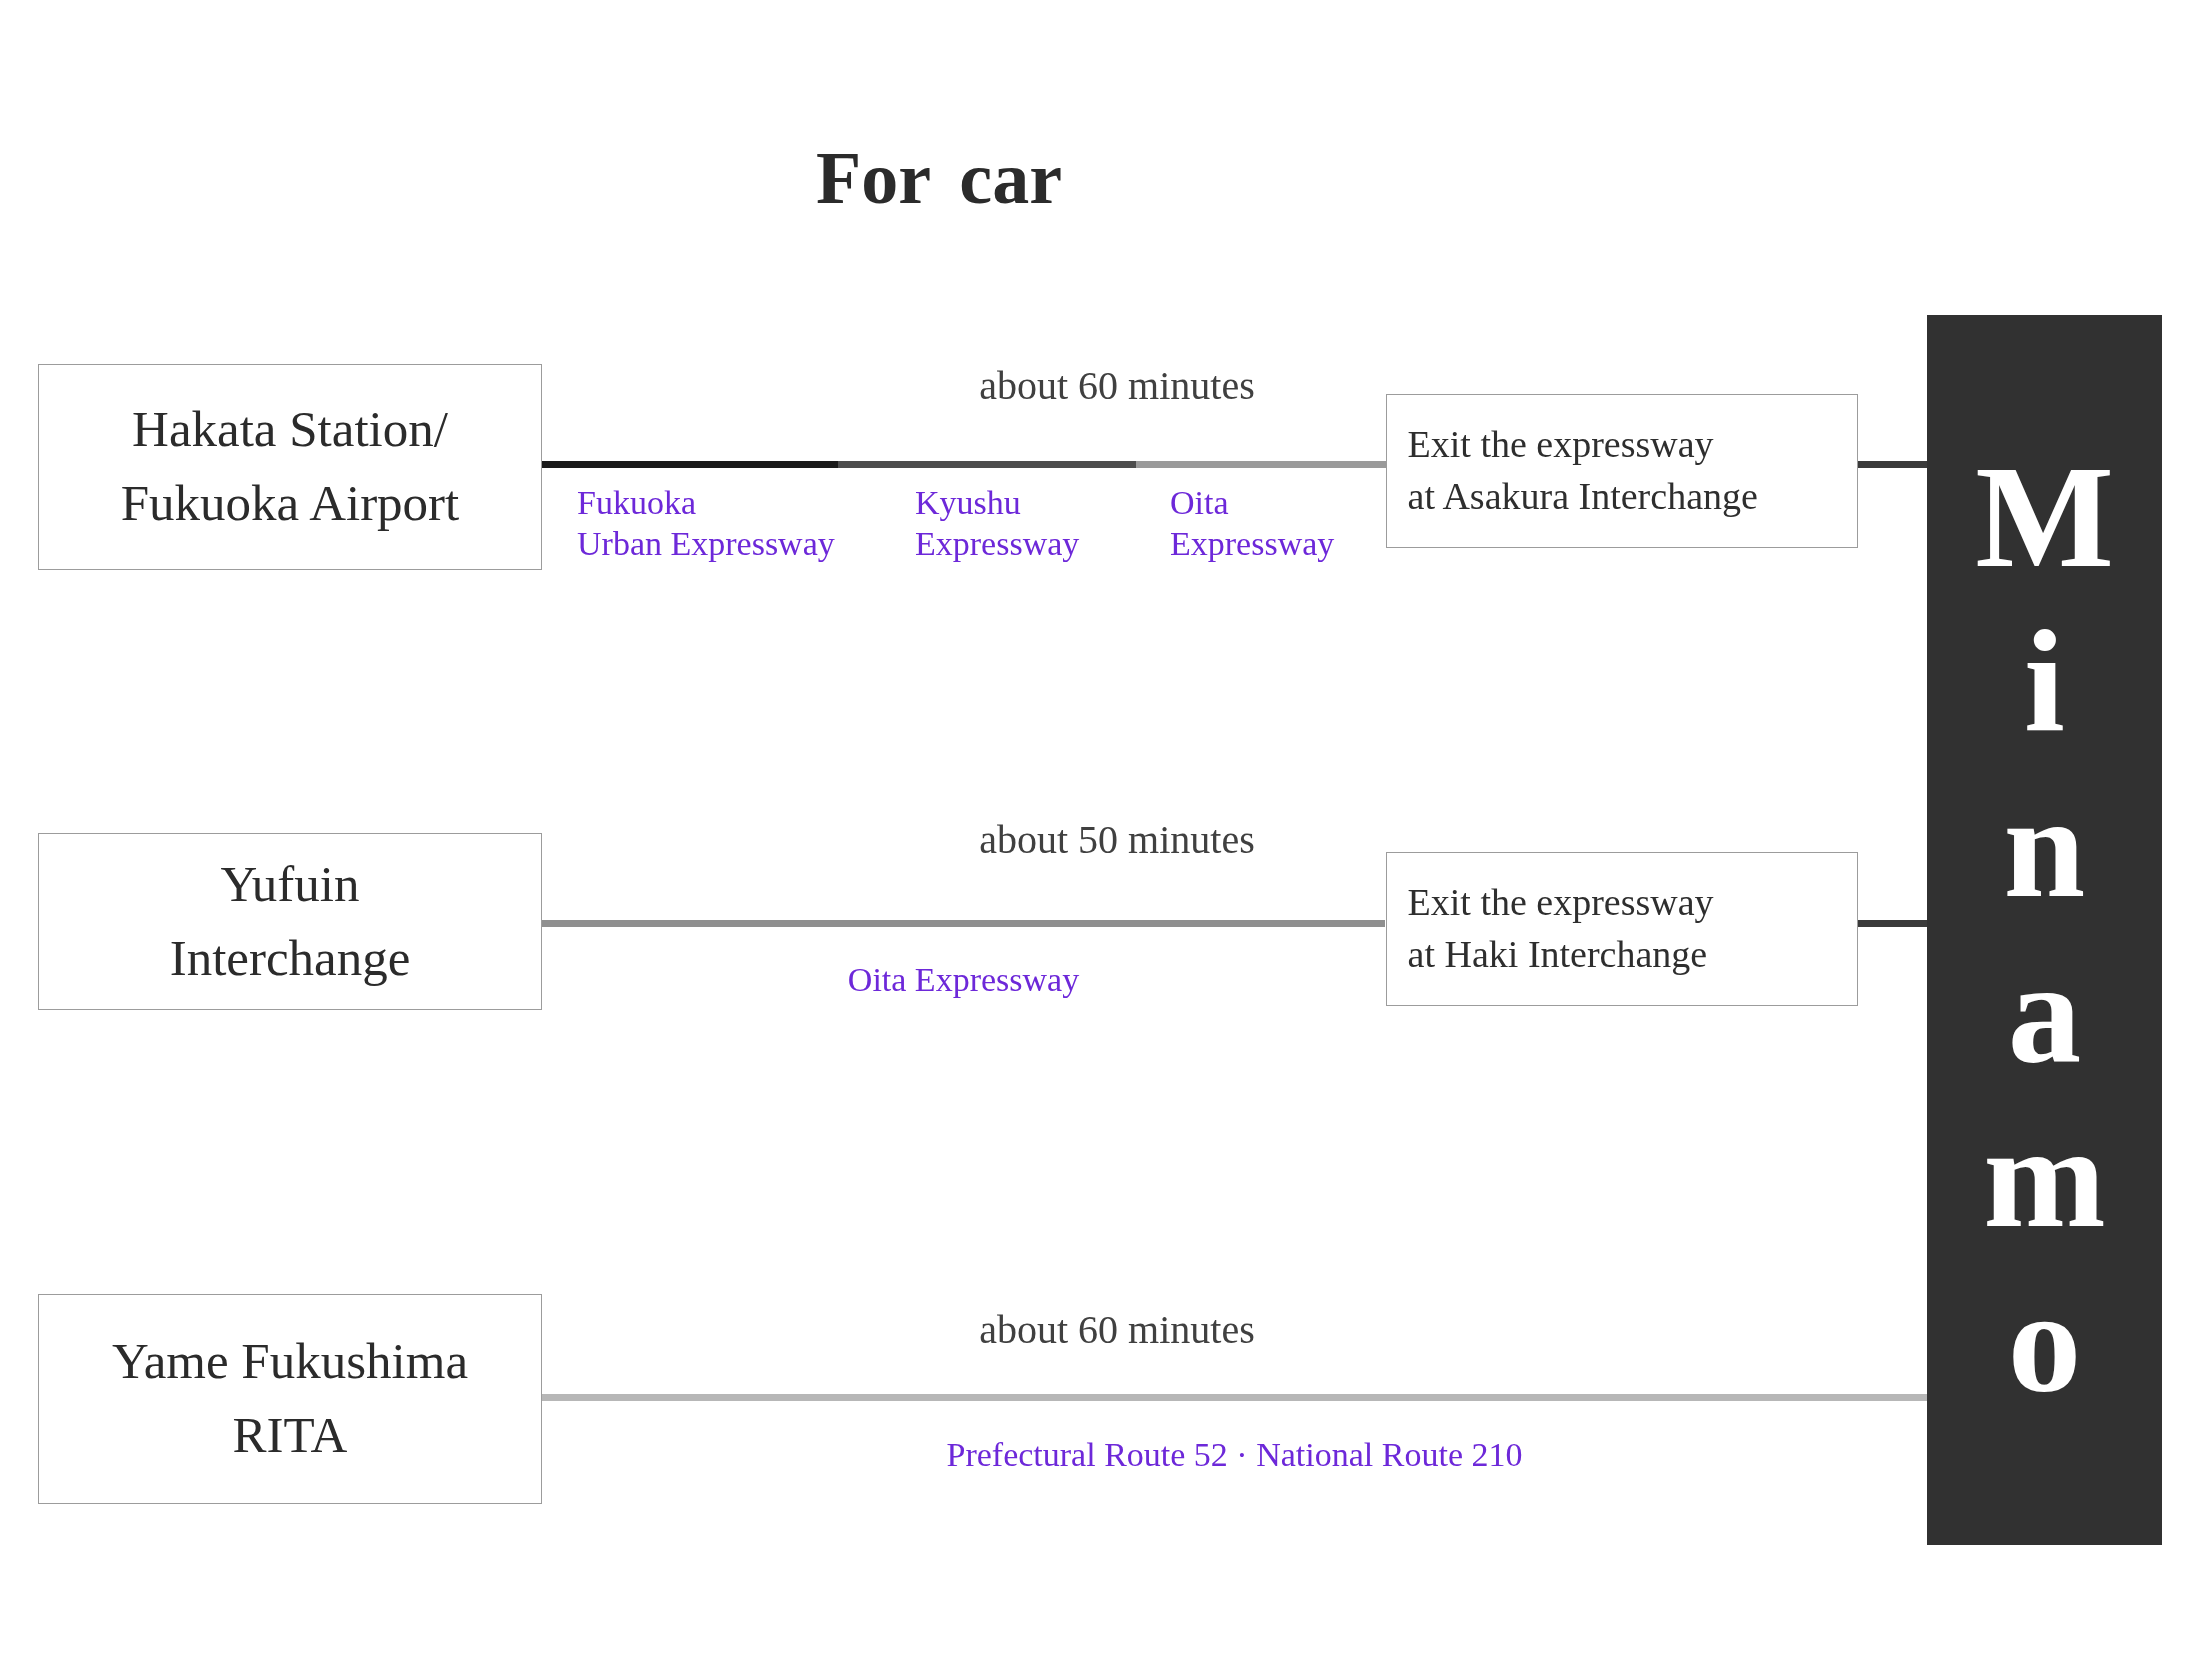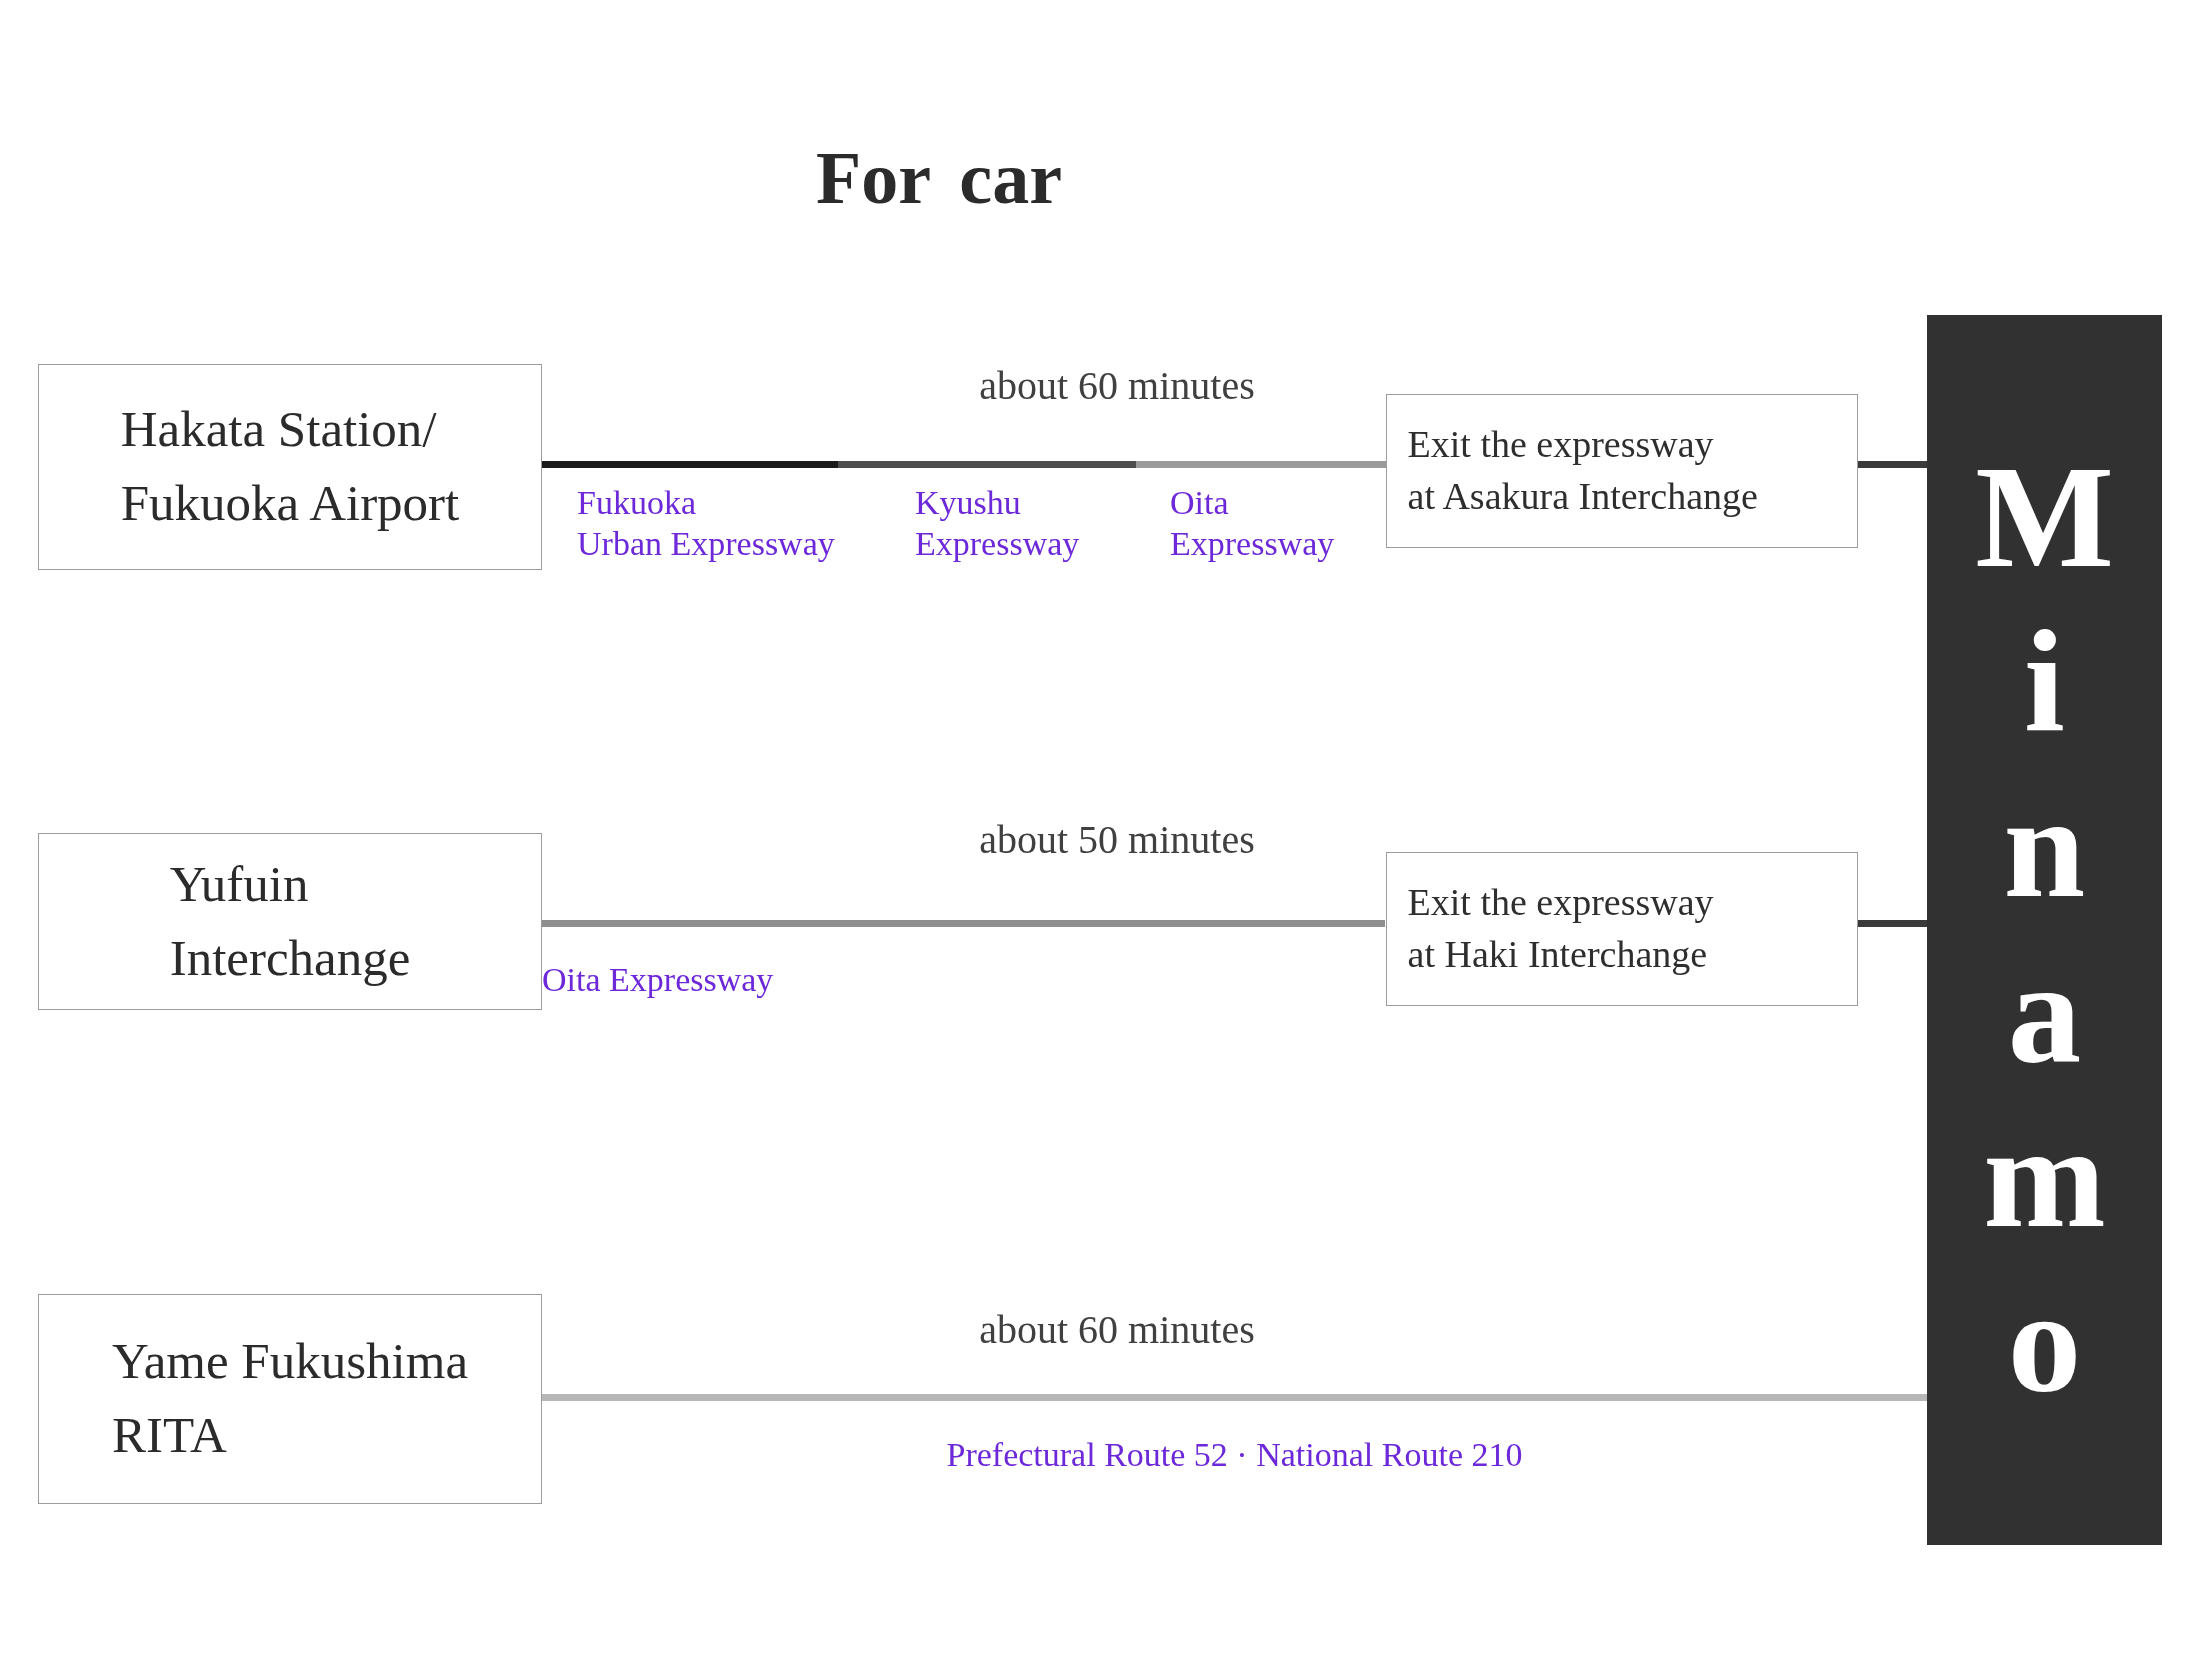--- a/index.html
+++ b/index.html
@@ -38,21 +38,21 @@
     justify-content: center;
     box-sizing: border-box;
     z-index: 2;
   }
   .origin-box.r1 { top: 364px;  height: 206px; }
   .origin-box.r2 { top: 833px; height: 177px; }
   .origin-box.r3 { top: 1294px; height: 210px; }
   .origin-text {
     font-size: 51px;
     line-height: 1.45;
-    text-align: left;
+    text-align: center;
     color: #2b2b2b;
     white-space: nowrap;
   }
   .route-line {
     position: absolute;
     height: 6.6px;
     z-index: 1;
   }
   .seg-1a { top: 461px;  left: 542px;  width: 296px; }
   .seg-1b { top: 461px;  left: 838px; width: 298px; }
@@ -76,21 +76,21 @@
   .road-label {
     position: absolute;
     font-size: 34px;
     line-height: 1.22;
     color: #6d28d9;
     white-space: nowrap;
   }
   .road-1a { top: 482px; left: 577px; }
   .road-1b { top: 482px; left: 915px; }
   .road-1c { top: 482px; left: 1170px; }
-  .road-2  { top: 959px; left: 542px;  width: 843px; }
+  .road-2  { top: 959px; left: 542px;  width: 843px; text-align: center; }
   .road-3  { top: 1434px; left: 542px;  width: 1385px; text-align: center; }
   .exit-box {
     position: absolute;
     left: 1386px;
     width: 472px;
     height: 154px;
     border: 1.5px solid #9c9c9c;
     background: #ffffff;
     box-sizing: border-box;
     display: flex;

